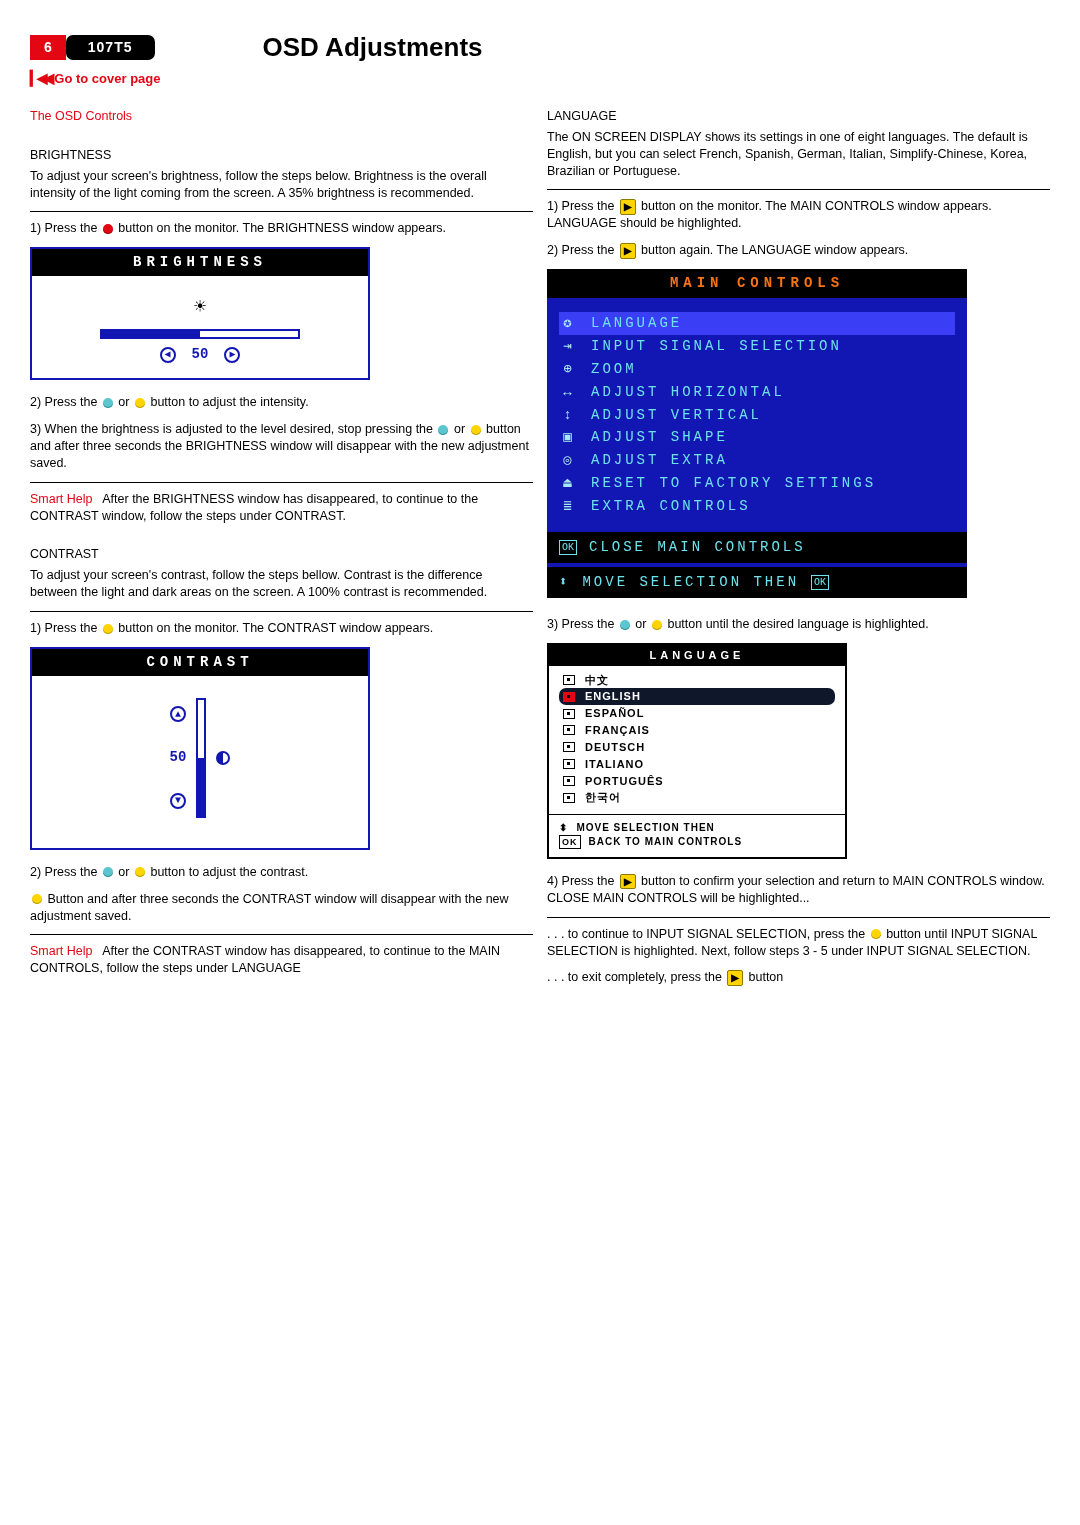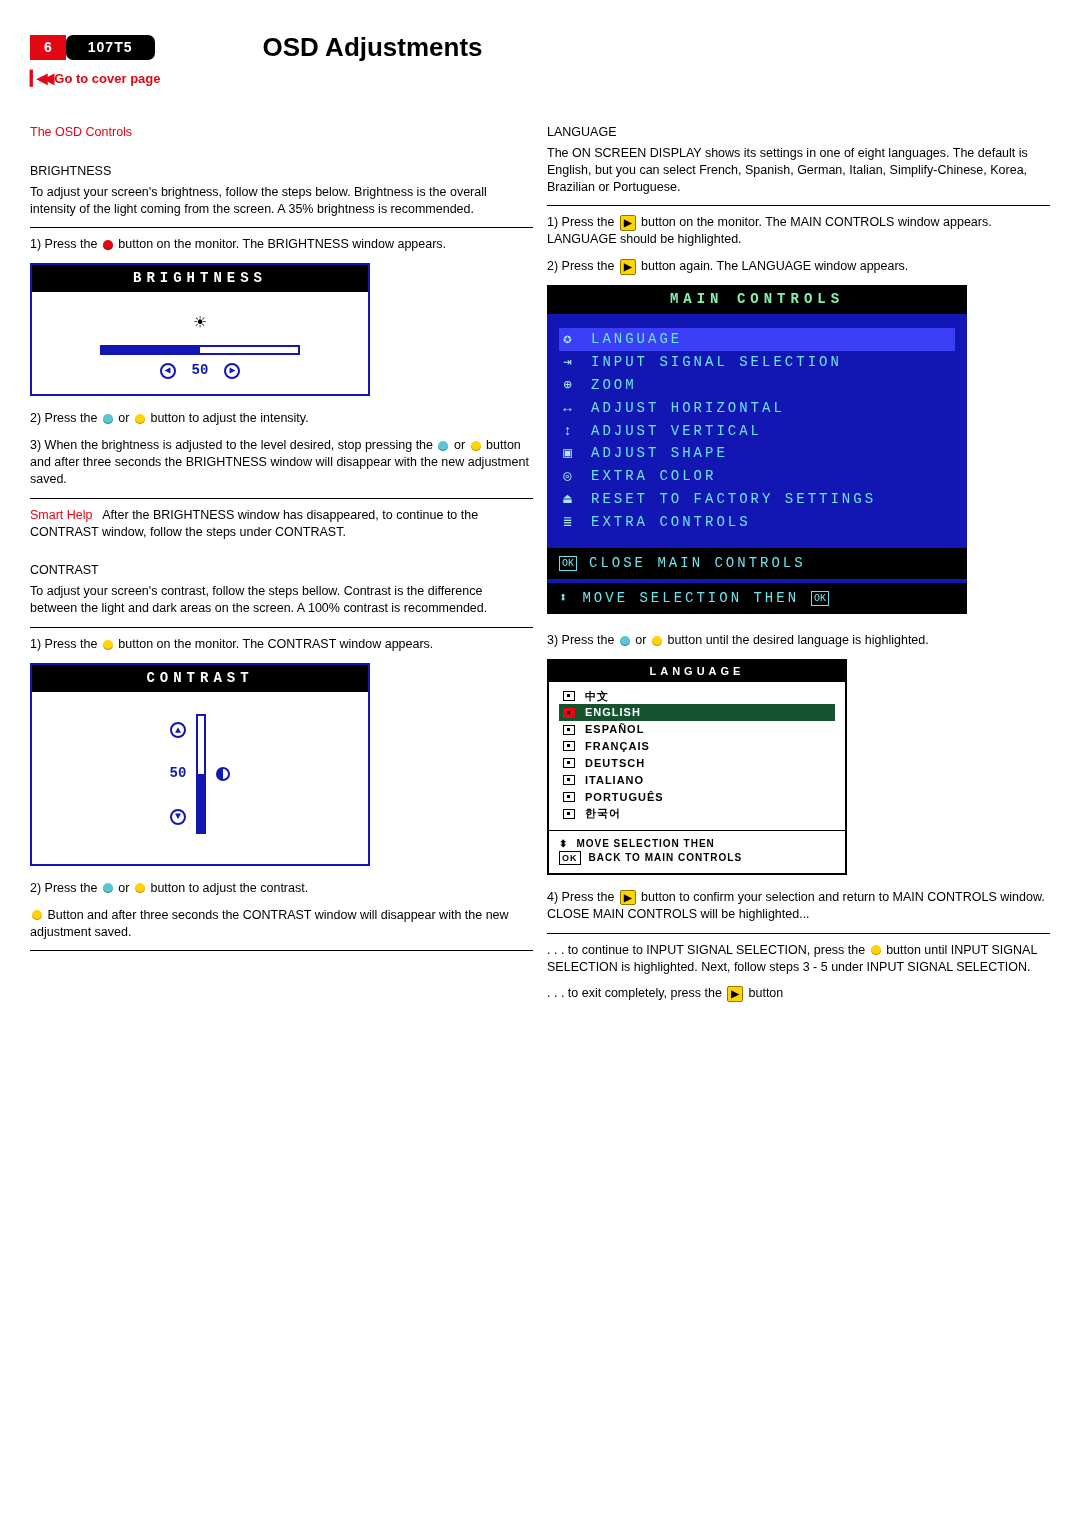--- a/index.html
+++ b/index.html
@@ -17,21 +17,21 @@
     background:#e30613; color:#fff; font-weight:bold;
     padding:3px 14px; font-size:14px;
   }
   .modelbadge {
     background:#000; color:#fff; font-weight:bold;
     padding:3px 22px; font-size:14px; letter-spacing:1px;border-radius:7px;
   }
   .title { font-size:26px; font-weight:bold; margin-left:108px; }
   .coverlink { color:#e30613; font-weight:bold; font-size:13px; margin:4px 0 10px 0; display:flex; align-items:center; gap:4px;}
   .coverlink .ico { font-size:14px; letter-spacing:-4px;}
-  .cols { display:flex; gap:14px; margin-top:36px;}
+  .cols { display:flex; gap:14px; margin-top:20px;}
   .col { flex:1; min-width:0; }
   .red { color:#e30613; }
   .sectlabel { color:#e30613; font-size:12.5px; }
   .hd { font-size:12.5px; margin-top:22px; margin-bottom:4px;}
   p { margin:4px 0 10px 0; }
   .inline-dot { display:inline-block; width:10px; height:10px; border-radius:50%; vertical-align:middle; margin:0 2px;}
   .dot-red   { background:#e30613; box-shadow: inset 0 -1px 0 #900;}
   .dot-yellow{ background:#ffd400; box-shadow: inset 0 -1px 0 #b79b00;}
   .dot-cyan  { background:#5cc6d0; box-shadow: inset 0 -1px 0 #2d8e97;}
   .okchip { display:inline-block; background:#ffd400; border:1px solid #8a7a00; color:#000; font-weight:bold; font-size:10px; padding:0 3px; border-radius:2px; vertical-align:middle; margin:0 2px;}
@@ -53,38 +53,38 @@
   .vtrack .vfill { position:absolute; left:0; right:0; bottom:0; height:50%; background:#1216b2;}
   .vctrl { display:inline-flex; flex-direction:column; gap:26px; align-items:center; color:#1216b2; font-weight:bold;}
   .vwrap { display:flex; align-items:center; justify-content:center; gap:10px; }
   .vnum { color:#1216b2; font-weight:bold; }
   .halfmoon { display:inline-block; width:14px; height:14px; border:2px solid #1216b2; border-radius:50%; background:linear-gradient(90deg,#1216b2 50%, transparent 50%);}
   
   .main-osd {
     width:420px; background:#1216b2; color:#6ee2ec;
     font-family:"Courier New", monospace; font-size:14px; margin:10px 0 18px 0;
   }
-  .main-osd .bar { background:#000; color:#86efac; text-align:center; letter-spacing:5px; padding:5px 0; font-weight:bold;}
+  .main-osd .bar { background:#000; color:#f97316; text-align:center; letter-spacing:5px; padding:5px 0; font-weight:bold;}
   .main-osd ul { list-style:none; margin:14px 0 14px 0; padding:0 12px;}
   .main-osd li { padding:2px 0; letter-spacing:3px; display:flex; align-items:center; gap:12px;}
   .mico { color:#a7e8f0; width:20px; text-align:center; font-size:14px;}
   .main-osd .sel { background:#3a3ef5; }
   .main-osd .blackrow { background:#000; color:#6ee2ec; padding:6px 12px; letter-spacing:3px; display:flex; align-items:center; gap:12px;}
   .main-osd .gap { height:4px; background:#1216b2;}
   .okicon { display:inline-block; border:1px solid #6ee2ec; padding:0 2px; font-size:10px; letter-spacing:0;}
   .arrows { display:inline-block; }
   
   .lang-osd {
     width:300px; background:#fff; border:2px solid #000; font-family:Arial,sans-serif;
     font-size:11px; margin:6px 0 14px 0;
   }
   .lang-osd .bar { background:#000; color:#fff; text-align:center; letter-spacing:4px; padding:3px 0; font-weight:bold; font-size:11px;}
   .lang-osd ul { list-style:none; margin:6px 0 8px 0; padding:0 10px;}
   .lang-osd li { display:flex; align-items:center; gap:10px; padding:1px 4px; font-weight:bold; letter-spacing:1px;text-align:right;}
-  .lang-osd li.sel { background:#14532d; color:#fff;}
+  .lang-osd li.sel { background:#0f172a; color:#fff;border-radius:7px;}
   .sq { display:inline-block; width:12px; height:10px; border:1px solid #000; position:relative;}
   .sq::after{content:""; position:absolute; left:3px; top:2px; width:3px; height:3px; background:#000;}
   .sq.red { border-color:#e30613; background:#e30613;}
   .lang-osd .foot { border-top:1px solid #000; padding:6px 10px 8px 10px; font-weight:bold; letter-spacing:1px; font-size:10px;}
   .lang-osd .foot .row { display:flex; align-items:center; gap:8px;}
   .tinyok { display:inline-block; border:1px solid #000; font-size:9px; padding:0 2px;}
   .hr { border:none; border-top:1px solid #000; margin:10px 0 8px 0;}
 </style>
 </head>
 <body>
@@ -179,20 +179,24 @@
       <span class="inline-dot dot-cyan"></span>
       <span> or </span>
       <span class="inline-dot dot-yellow"></span>
       <span> button to adjust the contrast.</span>
     </p>
     <p>
       <span class="inline-dot dot-yellow"></span>
       <span> Button and after three seconds the CONTRAST window will disappear with the new adjustment saved.</span>
     </p>
     <hr class="hr">
+    <p>
+      <span class="red">Smart Help</span>&nbsp;&nbsp;
+      <span>After the CONTRAST window has disappeared, to continue to the MAIN CONTROLS, follow the steps under LANGUAGE</span>
+    </p>
   </div>
 
   <div class="col">
     <div class="hd" style="margin-top:0">LANGUAGE</div>
     <p>The ON SCREEN DISPLAY shows its settings in one of eight languages. The default is English, but you can select French, Spanish, German, Italian, Simplify-Chinese, Korea,  Brazilian or Portuguese.</p>
     <hr class="hr">
     <p>
       <span>1) Press the </span>
       <span class="okchip">▶</span>
       <span> button on the monitor. The MAIN CONTROLS window appears. LANGUAGE should be highlighted.</span>
@@ -225,21 +229,21 @@
         <li>
             <span class="mico">↕</span>
             <span>ADJUST VERTICAL</span>
           </li>
         <li>
             <span class="mico">▣</span>
             <span>ADJUST SHAPE</span>
           </li>
         <li>
             <span class="mico">◎</span>
-            <span>EXTRA COLOR</span>
+            <span>ADJUST EXTRA</span>
           </li>
         <li>
             <span class="mico">⏏</span>
             <span>RESET TO FACTORY SETTINGS</span>
           </li>
         <li>
             <span class="mico">≣</span>
             <span>EXTRA CONTROLS</span>
           </li>
       </ul>

